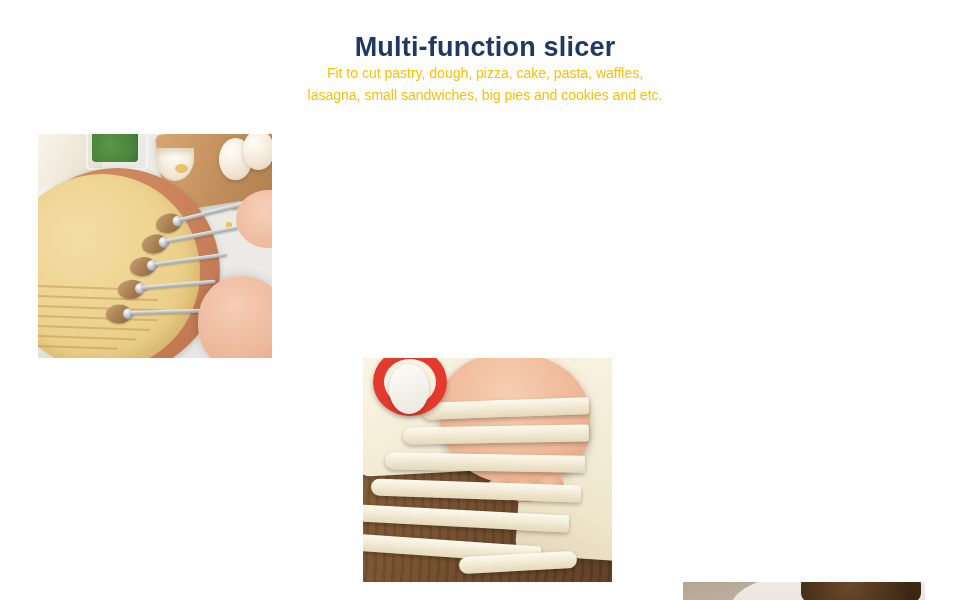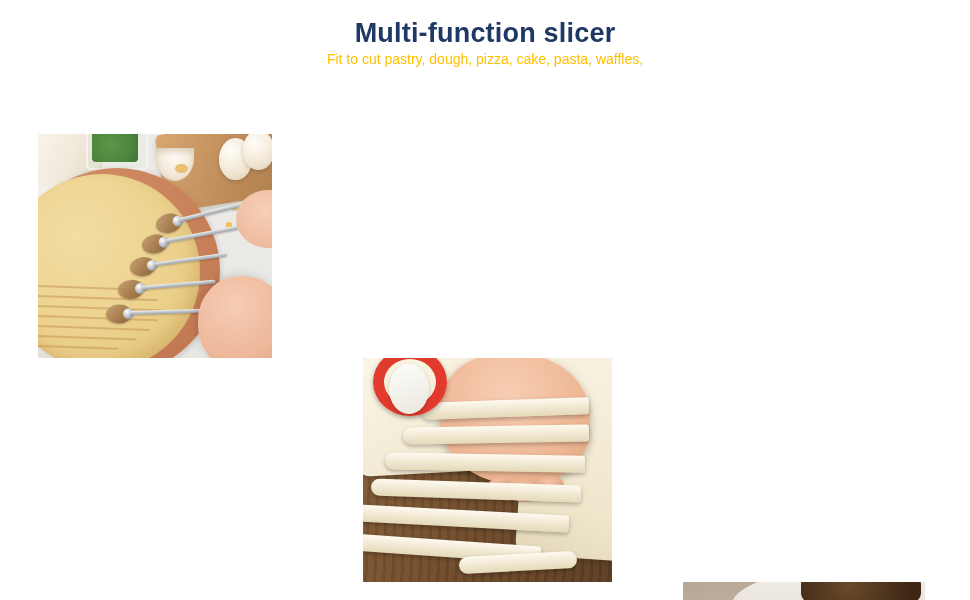--- a/index.html
+++ b/index.html
@@ -4,21 +4,21 @@
 <style>
   html,body{margin:0;padding:0;}
   body{
     width:970px;height:600px;overflow:hidden;background:#ffffff;
     font-family:"Liberation Sans","DejaVu Sans",sans-serif;
     position:relative;
   }
   .stage{position:absolute;inset:0;}
 
   
-  .header{position:absolute;left:0;top:18px;width:970px;text-align:center;}
+  .header{position:absolute;left:0;top:32px;width:970px;text-align:center;}
   .title{
     font-size:27px;font-weight:700;letter-spacing:.2px;
     color:#1f3864;line-height:30px;margin:0;
   }
   .sub{
     font-size:14px;color:#ffc000;line-height:23px;margin:0;
     font-weight:400;
   }
   .sub-l2{margin-top:-1px;}
 
@@ -134,20 +134,21 @@
     border-radius:40%;background:radial-gradient(circle at 40% 40%,#6a4a2a 0%,#3d2714 80%);}
 </style>
 </head>
 <body>
 
 <div class="stage">
 
   <div class="header">
     <div class="title">Multi-function slicer</div>
     <div class="sub">Fit to cut pastry, dough, pizza, cake, pasta, waffles,</div>
+    <div class="sub sub-l2">lasagna, small sandwiches, big pies and cookies and etc.</div>
   </div>
 
   <div class="cell r1 c1 ph1">
     <div class="marble"></div>
     <div class="towel"></div>
     <div class="glass"></div>
     <div class="herb"></div>
     <div class="woodslab"></div>
     <div class="egg e1"></div>
     <div class="egg e2"></div>

